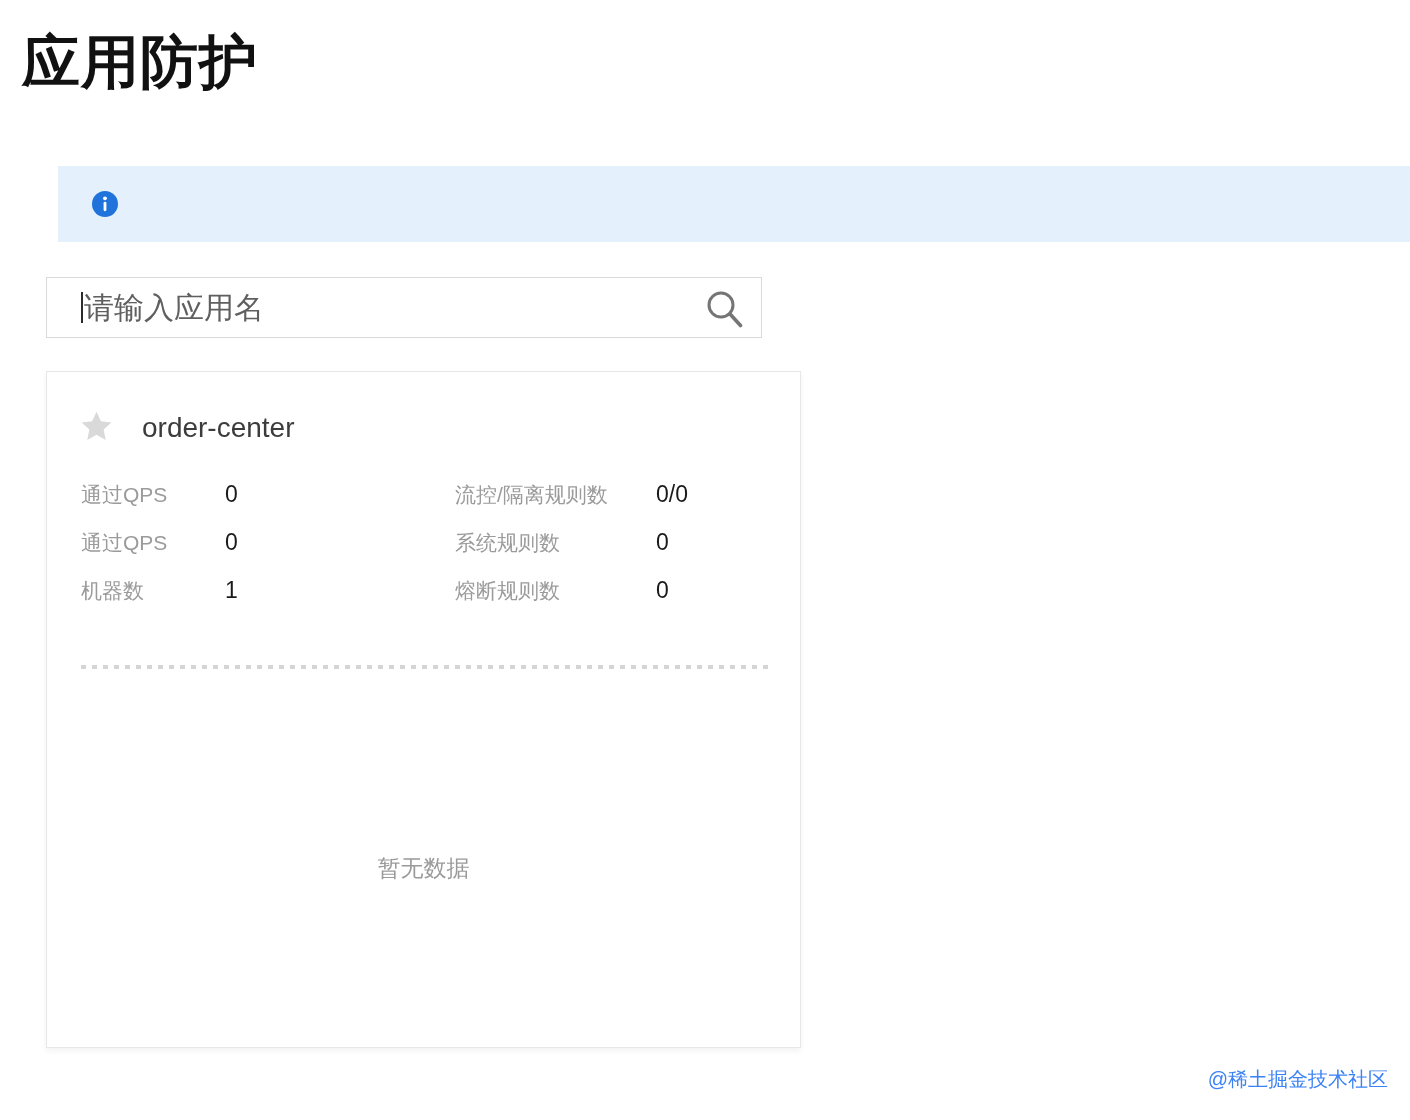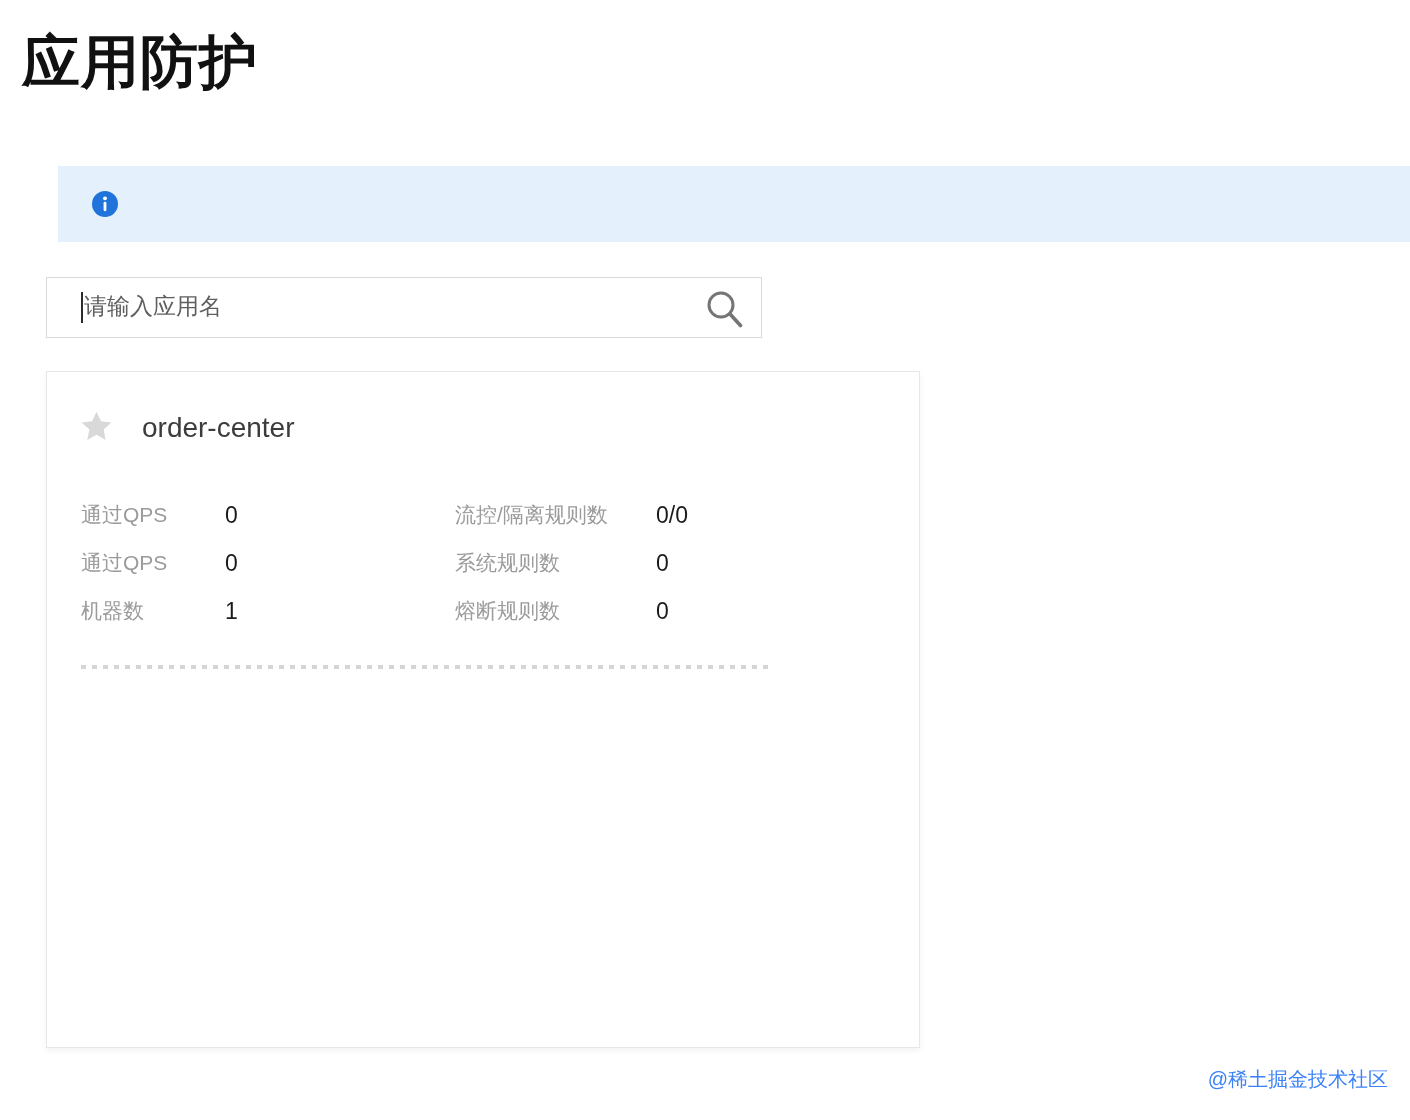--- a/index.html
+++ b/index.html
@@ -26,52 +26,52 @@
   .search-box {
     position: absolute; left: 46px; top: 277px;
     width: 716px; height: 61px;
     border: 1px solid #D9D9D9;
     background: #ffffff;
   }
   .search-input {
     width: 100%; height: 100%;
     border: none; outline: none;
     padding-left: 37px; padding-right: 70px;
-    font-size: 23px; color: #333333;
-    font-family: Liberation Mono, monospace;
+    font-size: 30px; color: #333333;
+    font-family: Liberation Serif, serif;
     background: transparent;
   }
   .search-input::placeholder { color: #5F5F5F; opacity: 1; }
   .text-caret {
     position: absolute; left: 34px; top: 14px;
     width: 2px; height: 31px; background: #2b2b2b;
   }
   .search-icon {
     position: absolute; right: 17px; top: 10px;
     width: 40px; height: 40px; cursor: pointer;
   }
   .app-card {
     position: absolute; left: 46px; top: 371px;
-    width: 874px; height: 677px;
+    width: 755px; height: 677px;
     background: #ffffff;
     border: 1px solid #E7E7E7;
     box-shadow: 0 3px 6px rgba(0,0,0,0.05);
   }
   .star-icon {
     position: absolute; left: 32px; top: 37px;
     width: 35px; height: 35px; cursor: pointer;
   }
   .app-name {
     position: absolute; left: 95px; top: 40px;
     font-size: 28px; color: #3C3C3C;
   }
   .stats-group { position: absolute; top: 109px; }
   .stats-left  { left: 34px; }
   .stats-right { left: 379px; margin-left: 29px; }
-  .stat-row { display: flex; align-items: flex-end; height: 48px; }
+  .stat-row { display: flex; align-items: flex-start; height: 48px; }
   .stat-label { font-size: 21px; color: #9B9B9B; }
   .stats-left  .stat-label { width: 144px; }
   .stats-right .stat-label { width: 201px; }
   .stat-value { font-size: 23px; color: #1A1A1A; }
   .dashed-divider {
     position: absolute; left: 34px; top: 293px;
     width: 688px; height: 4px;
     background: repeating-linear-gradient(90deg, #D5D5D5 0 5px, transparent 5px 11px);
   }
   .empty-text {
@@ -136,15 +136,16 @@
       <span class="stat-label">系统规则数</span>
       <span class="stat-value">0</span>
     </div>
     <div class="stat-row">
       <span class="stat-label">熔断规则数</span>
       <span class="stat-value">0</span>
     </div>
   </div>
 
   <div class="dashed-divider"></div>
+  <div class="empty-text">暂无数据</div>
 </div>
 
 <div class="watermark">@稀土掘金技术社区</div>
 
 </body></html>

